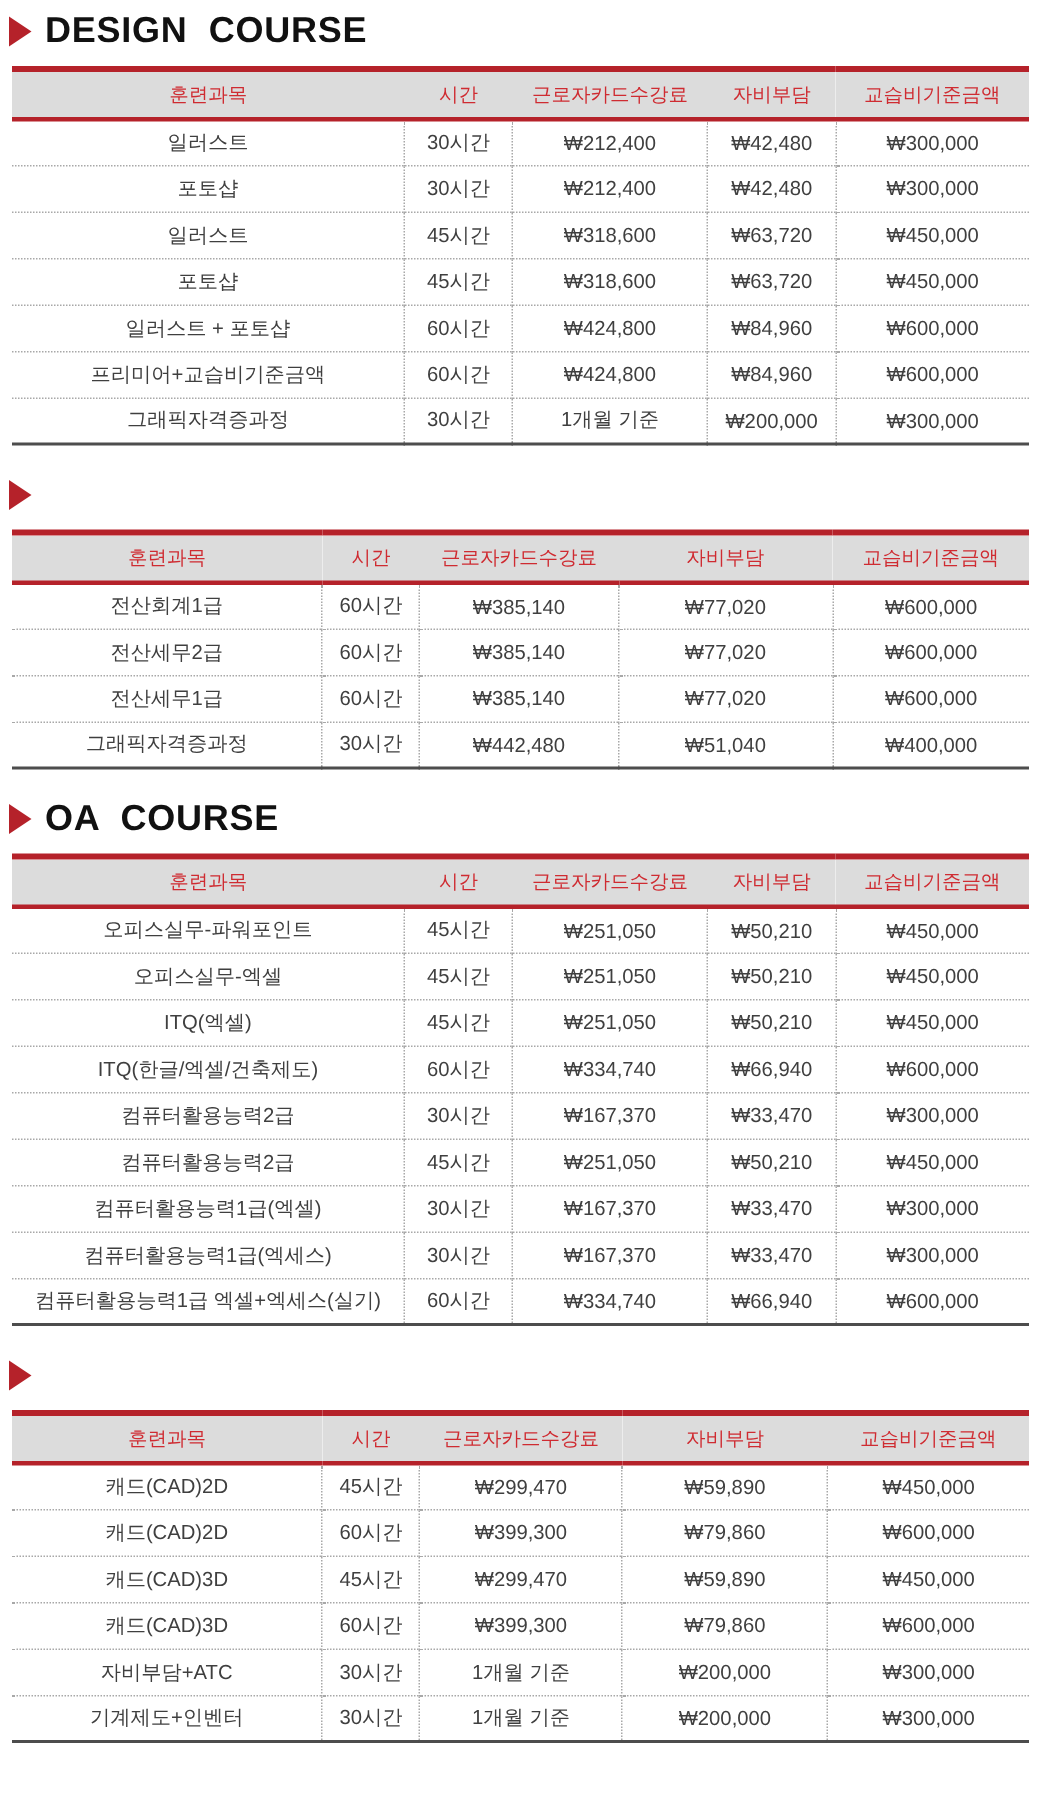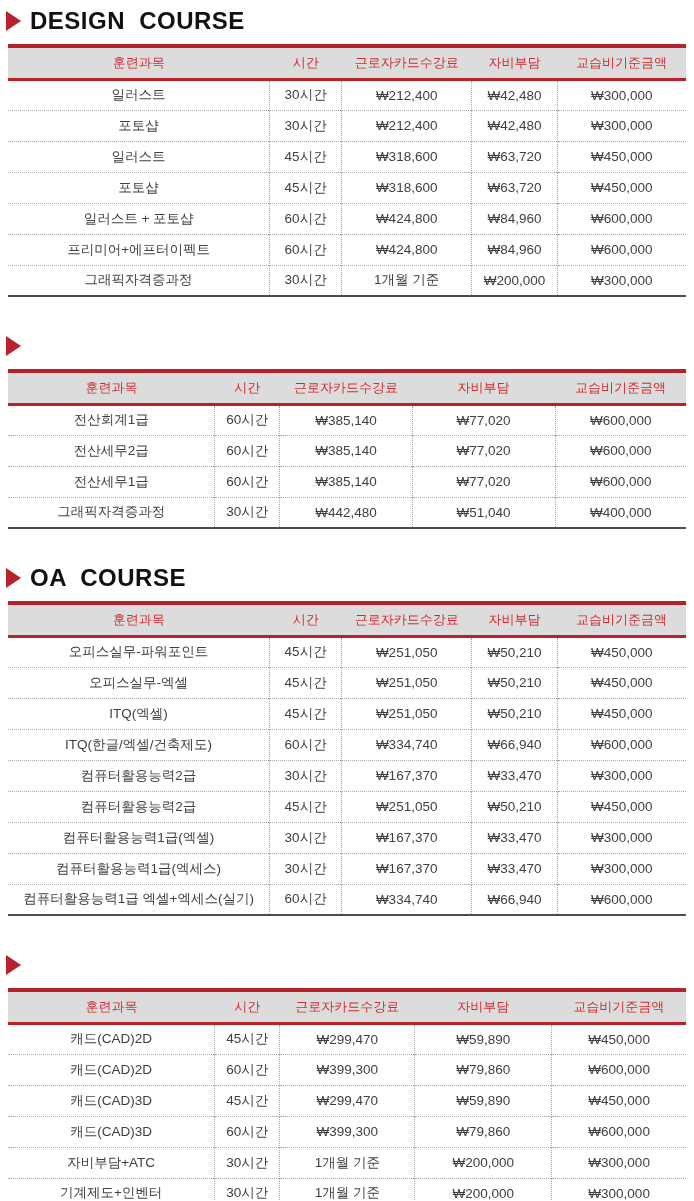--- a/index.html
+++ b/index.html
@@ -16,21 +16,21 @@
     margin: 0;
     padding: 0;
     background: #ffffff;
     font-family: "Liberation Sans", "DejaVu Sans", sans-serif;
   }
   .page {
     width: 694px;
     padding-top: 6px;
     background: #ffffff;
   }
-  .course-section { margin-bottom: 34px; }
+  .course-section { margin-bottom: 18px; }
   .section-title-row {
     display: flex;
     align-items: center;
     margin: 0 0 8px 6px;
     height: 30px;
   }
   .tri {
     width: 0; height: 0;
     border-left: 15px solid var(--accent);
     border-top: 10px solid transparent;
@@ -137,21 +137,21 @@
             <td>₩450,000</td>
           </tr>
           <tr>
             <td>일러스트 + 포토샵</td>
             <td>60시간</td>
             <td>₩424,800</td>
             <td>₩84,960</td>
             <td>₩600,000</td>
           </tr>
           <tr>
-            <td>프리미어+에프터이펙트</td>
+            <td>프리미어+교습비기준금액</td>
             <td>60시간</td>
             <td>₩424,800</td>
             <td>₩84,960</td>
             <td>₩600,000</td>
           </tr>
           <tr>
             <td>그래픽자격증과정</td>
             <td>30시간</td>
             <td>1개월 기준</td>
             <td>₩200,000</td>

